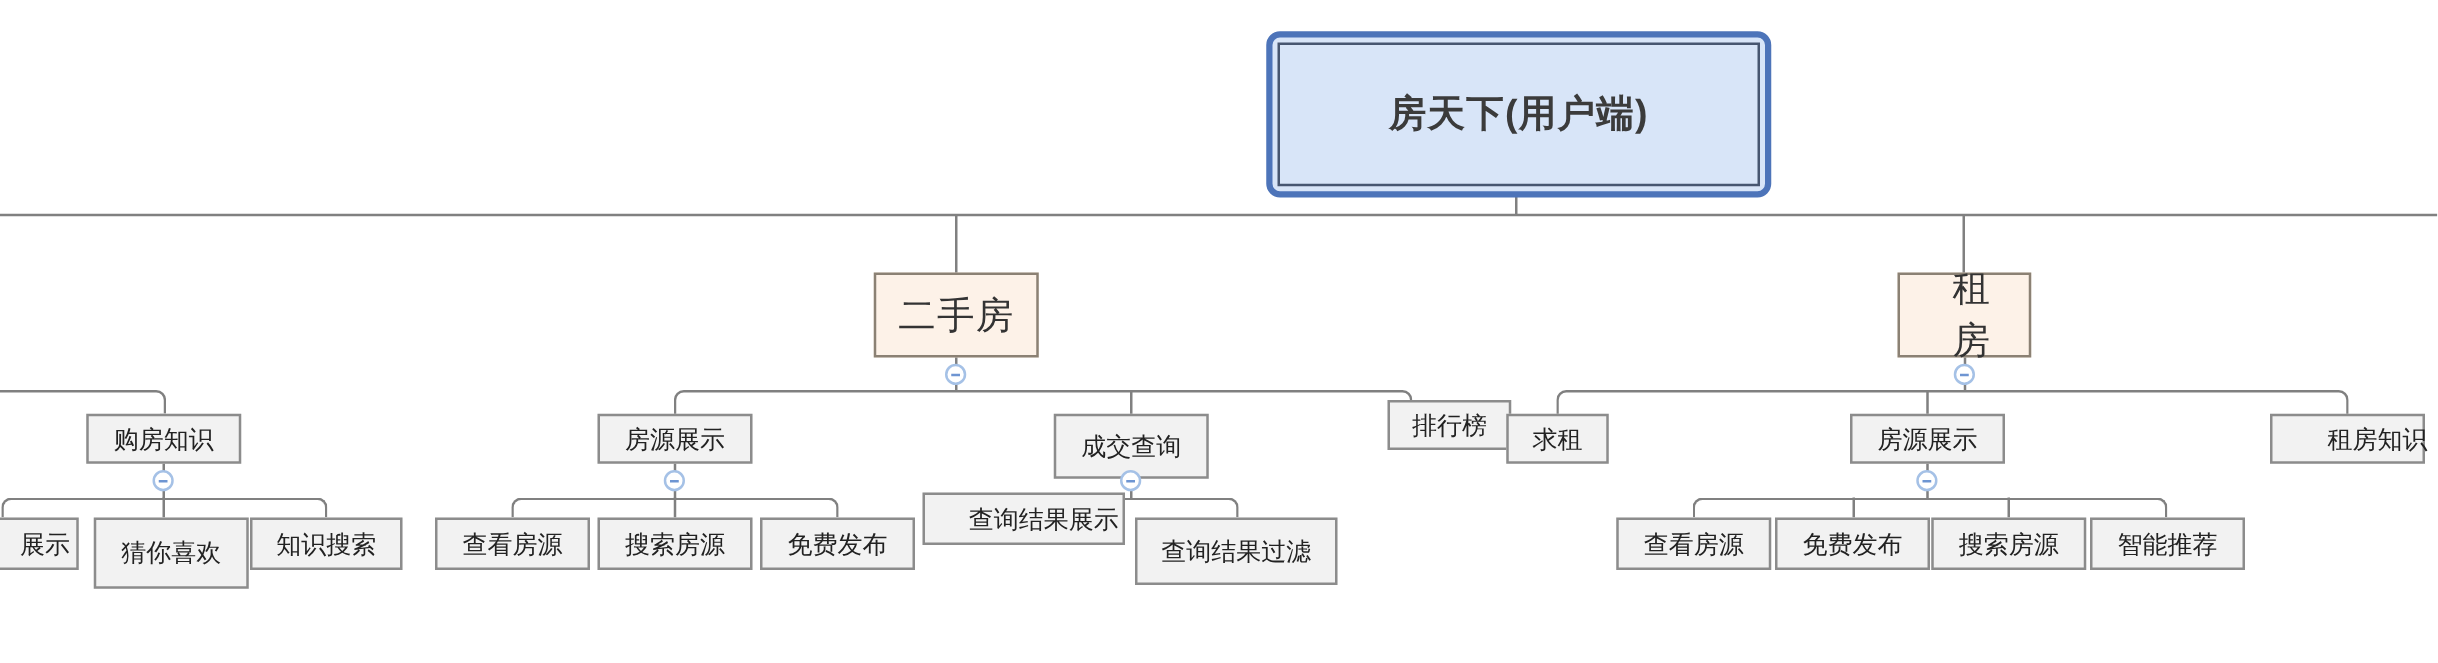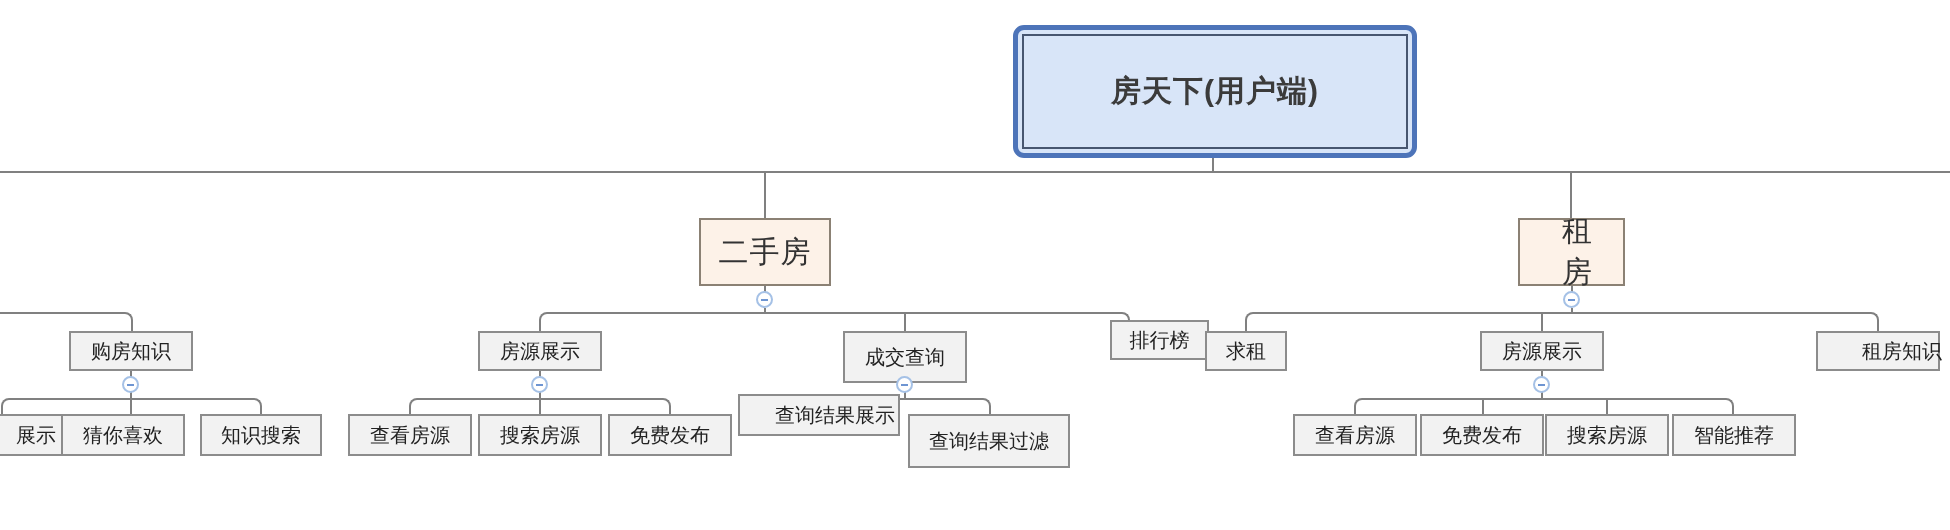--- a/index.html
+++ b/index.html
@@ -138,21 +138,21 @@
   <div class="gray-node" style="left:1816px; top:331px; width:124px; height:40px;padding-left:48px;">租房知识</div>
 
   <div class="collapse" style="left:756px; top:291px;"></div>
   <div class="collapse" style="left:1563px; top:291px;"></div>
   <div class="collapse" style="left:122px; top:376px;"></div>
   <div class="collapse" style="left:531px; top:376px;"></div>
   <div class="collapse" style="left:896px; top:376px;"></div>
   <div class="collapse" style="left:1533px; top:376px;"></div>
 
   <div class="gray-node cut" style="left:-61px; top:414px; width:124px; height:42px;">展示</div>
-  <div class="gray-node" style="left:61px; top:414px; width:124px; height:42px;">猜你喜欢</div>
+  <div class="gray-node" style="left:75px; top:414px; width:124px; height:57px;">猜你喜欢</div>
   <div class="gray-node" style="left:200px; top:414px; width:122px; height:42px;">知识搜索</div>
   <div class="gray-node" style="left:348px; top:414px; width:124px; height:42px;">查看房源</div>
   <div class="gray-node" style="left:478px; top:414px; width:124px; height:42px;">搜索房源</div>
   <div class="gray-node" style="left:608px; top:414px; width:124px; height:42px;">免费发布</div>
   <div class="gray-node" style="left:738px; top:394px; width:162px; height:42px;padding-left:32px;">查询结果展示</div>
   <div class="gray-node" style="left:908px; top:414px; width:162px; height:54px;">查询结果过滤</div>
   <div class="gray-node" style="left:1293px; top:414px; width:124px; height:42px;">查看房源</div>
   <div class="gray-node" style="left:1420px; top:414px; width:124px; height:42px;">免费发布</div>
   <div class="gray-node" style="left:1545px; top:414px; width:124px; height:42px;">搜索房源</div>
   <div class="gray-node" style="left:1672px; top:414px; width:124px; height:42px;">智能推荐</div>

